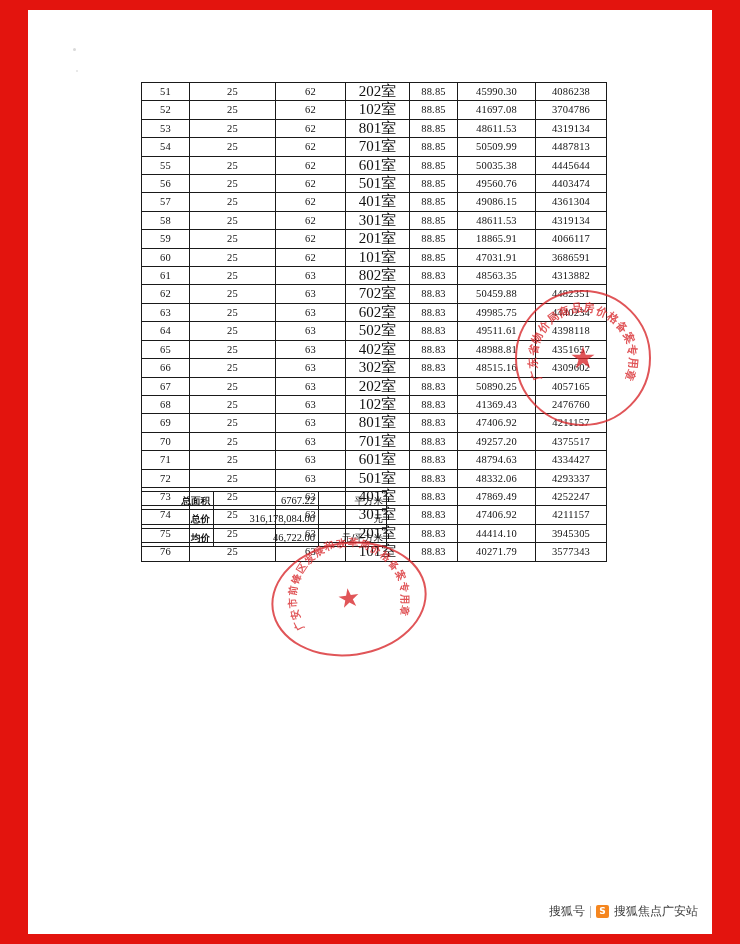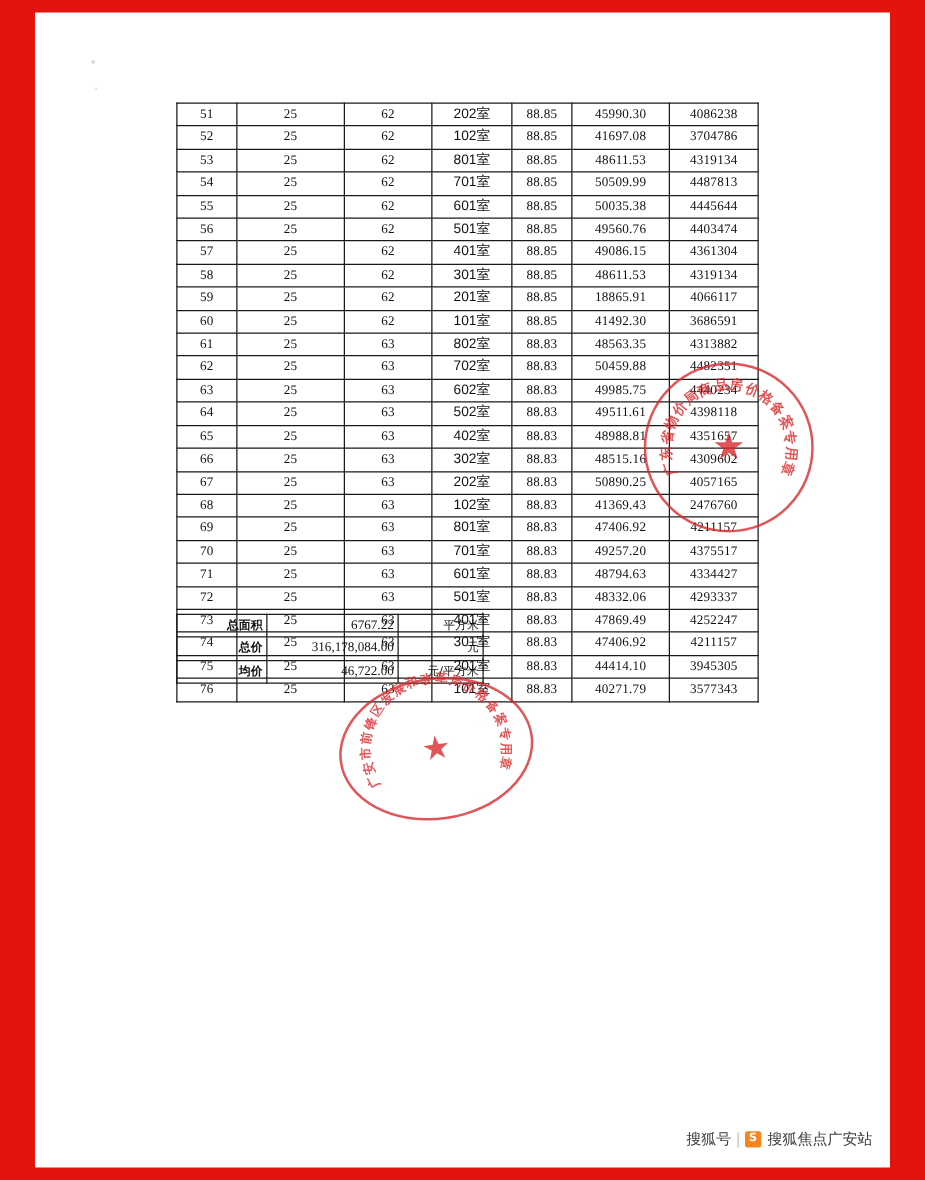--- a/index.html
+++ b/index.html
@@ -69,21 +69,21 @@
   
   col.c0 { width: 48px; }
   col.c1 { width: 86px; }
   col.c2 { width: 70px; }
   col.c3 { width: 64px; }
   col.c4 { width: 48px; }
   col.c5 { width: 78px; }
   col.c6 { width: 71px; }
 
   td.num { font-size: 10.5px; letter-spacing: 0.2px; }
-  td.cn  { font-family: Liberation Sans, sans-serif; font-size: 11px; }
+  td.cn  { font-family: Liberation Serif, serif; font-size: 15px; }
 
   
   #summary-wrap {
     position: absolute;
     left: 113px;
     top: 481px;
     width: 245px;
   }
   table.summary {
     border-collapse: collapse;
@@ -295,21 +295,21 @@
             <td class="num">88.85</td>
             <td class="num">18865.91</td>
             <td class="num">4066117</td>
           </tr>
           <tr>
             <td class="num">60</td>
             <td class="num">25</td>
             <td class="num">62</td>
             <td class="cn">101室</td>
             <td class="num">88.85</td>
-            <td class="num">41492.30</td>
+            <td class="num">47031.91</td>
             <td class="num">3686591</td>
           </tr>
           <tr>
             <td class="num">61</td>
             <td class="num">25</td>
             <td class="num">63</td>
             <td class="cn">802室</td>
             <td class="num">88.83</td>
             <td class="num">48563.35</td>
             <td class="num">4313882</td>

